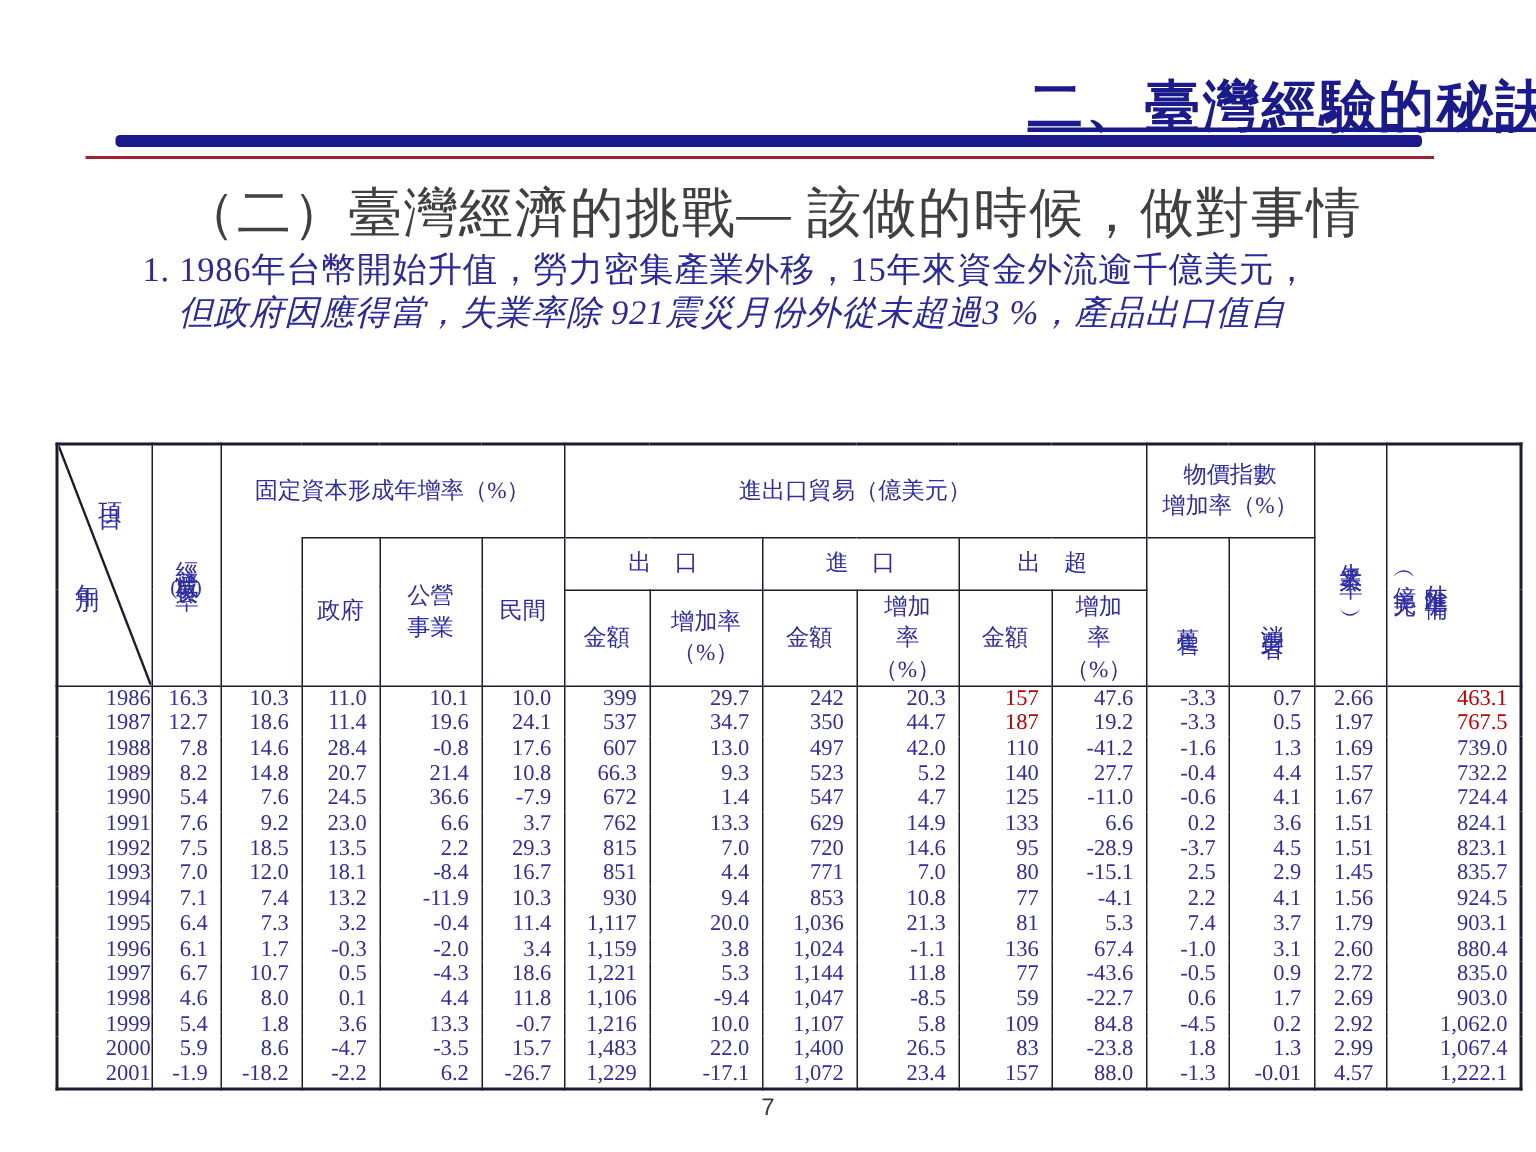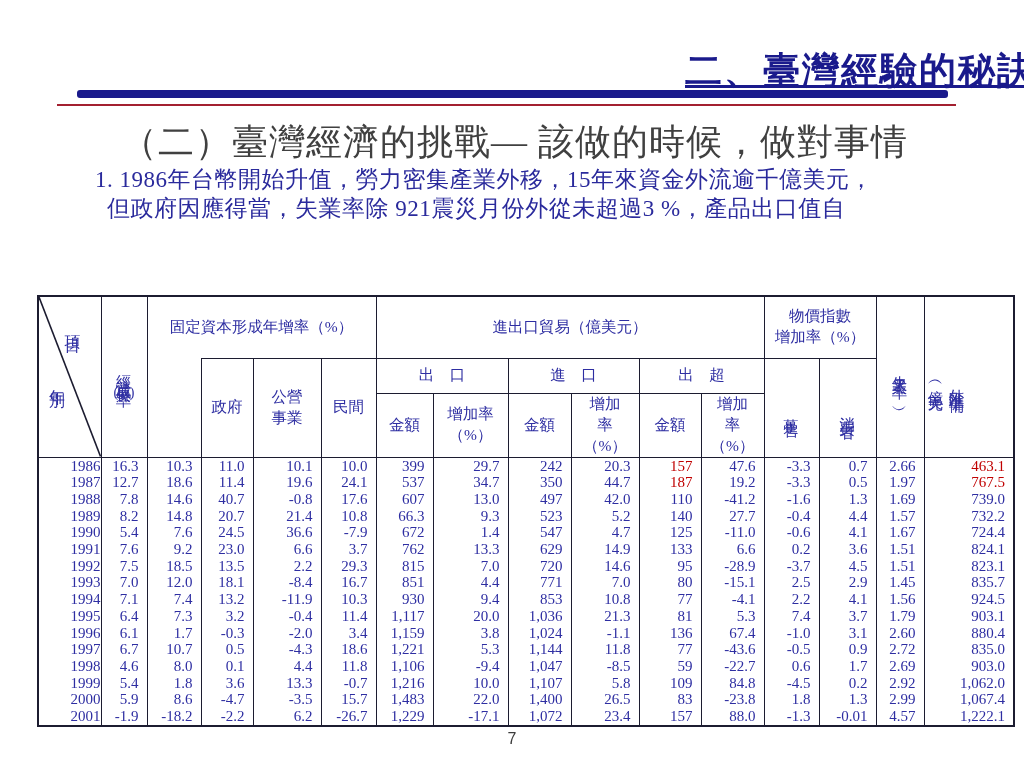--- a/index.html
+++ b/index.html
@@ -17,21 +17,21 @@
   .rule-navy{position:absolute; left:77px; top:90px; width:871px; height:8px;
     background:var(--navy); border-radius:3px;}
   .rule-red{position:absolute; left:57px; top:104px; width:899px; height:2px; background:#a32030;}
   .subtitle{
     position:absolute; left:74px; top:118px; font-size:36px; color:#404040; letter-spacing:1px;margin-left:47px;
   }
   .bodytext{
     position:absolute; left:95px; top:166px; font-size:23px; color:var(--body);
     line-height:28.5px; letter-spacing:0.5px;
   }
-  .bodytext .indent{margin-left:12px;}
+  .bodytext .indent{margin-left:24px;font-style:italic;}
 
   
   .econ-table{
     position:absolute; left:37px; top:295px; width:976px;
     border-collapse:collapse; table-layout:fixed; color:var(--tblue);
     border:2px solid var(--bord);
   }
   .econ-table th{border:1.5px solid var(--bord); font-weight:normal; font-size:15.5px;
     padding:0; vertical-align:middle; text-align:center; overflow:hidden;}
   .econ-table tbody td{
@@ -195,21 +195,21 @@
           <td>19.2</td>
           <td>-3.3</td>
           <td>0.5</td>
           <td>1.97</td>
           <td class="red">767.5</td>
         </tr>
         <tr>
           <td class="c-year">1988</td>
           <td>7.8</td>
           <td>14.6</td>
-          <td>40.7</td>
+          <td>28.4</td>
           <td>-0.8</td>
           <td>17.6</td>
           <td>607</td>
           <td>13.0</td>
           <td>497</td>
           <td>42.0</td>
           <td>110</td>
           <td>-41.2</td>
           <td>-1.6</td>
           <td>1.3</td>

